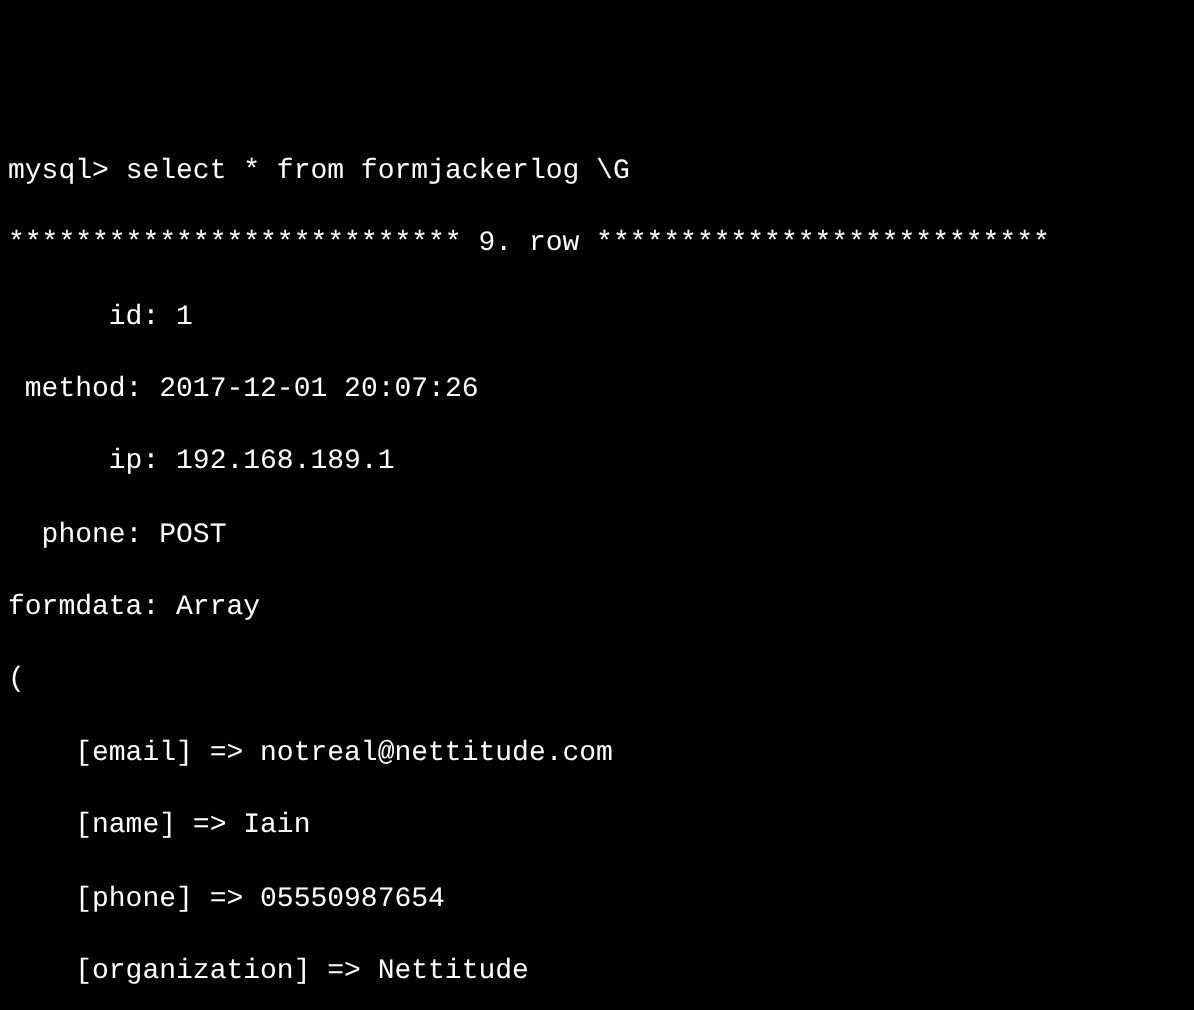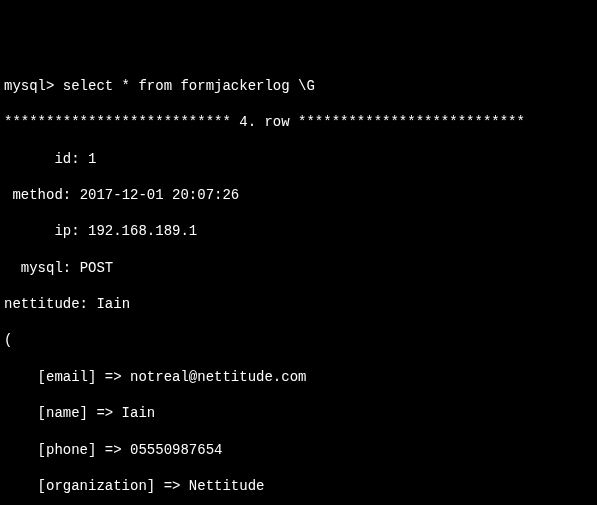--- a/index.html
+++ b/index.html
@@ -22,26 +22,26 @@
     .line {
       display: block;
     }
   </style>
 </head>
 <body>
 
 
 
 <span class="line"><span>mysql&gt; </span><span>select * from formjackerlog \G</span></span>
-<span class="line">*************************** 4. row ***************************</span>
+<span class="line">*************************** 9. row ***************************</span>
 <span class="line"><span>      id: </span><span>1</span></span>
 <span class="line"><span> method: </span><span>2017-12-01 20:07:26</span></span>
 <span class="line"><span>      ip: </span><span>192.168.189.1</span></span>
-<span class="line"><span>  mysql: </span><span>POST</span></span>
-<span class="line"><span>nettitude: </span><span>Iain</span></span>
+<span class="line"><span>  phone: </span><span>POST</span></span>
+<span class="line"><span>formdata: </span><span>Array</span></span>
 <span class="line">(</span>
 <span class="line">    [email] =&gt; notreal@nettitude.com</span>
 <span class="line">    [name] =&gt; Iain</span>
 <span class="line">    [phone] =&gt; 05550987654</span>
 <span class="line">    [organization] =&gt; Nettitude</span>
 
 
 
 
 

